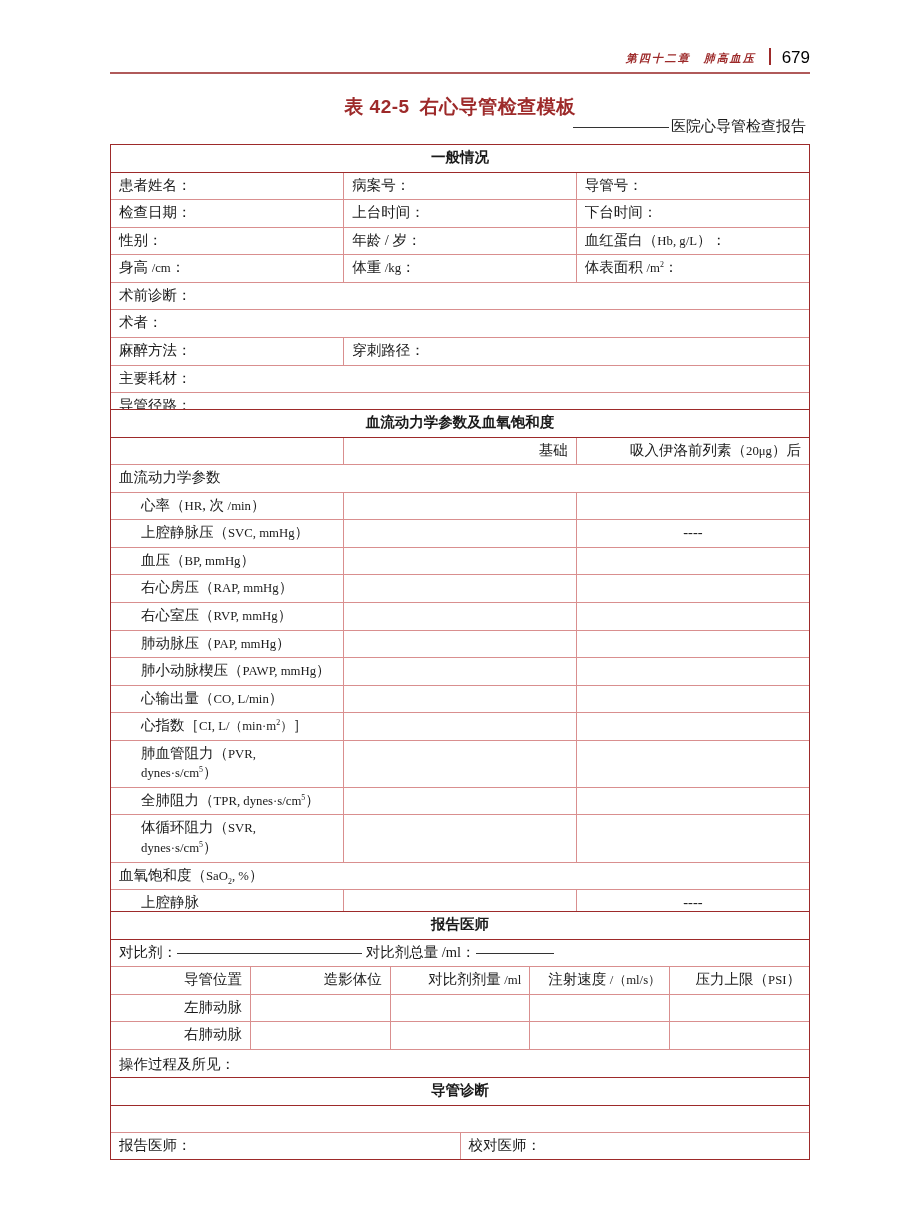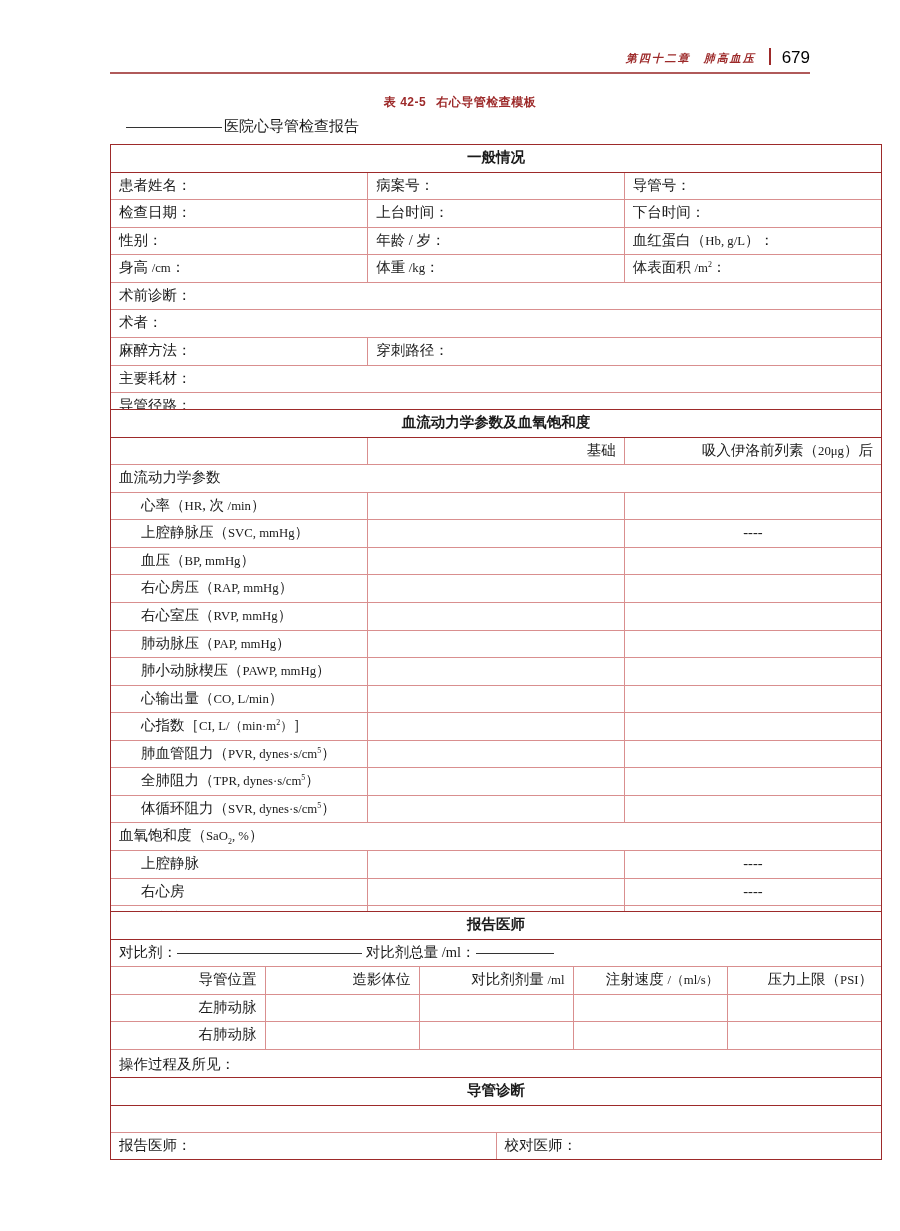--- a/index.html
+++ b/index.html
@@ -57,49 +57,49 @@
   }
 
   
   .table-caption {
     position: absolute;
     left: 110px;
     top: 94px;
     width: 700px;
     text-align: center;
     font-family: "Liberation Sans", "DejaVu Sans", sans-serif;
-    font-size: 12px;
+    font-size: 19px;
     font-weight: 700;
     color: #9d2a2a;
     letter-spacing: 0.5px;
   }
   .caption-num { margin-right: 10px; }
 
   .table-subtitle {
     position: absolute;
-    left: 126px;
+    left: 106px;
     top: 117px;
     width: 700px;
-    text-align: left;
+    text-align: right;
     font-size: 15px;
     color: #1a1a1a;
   }
   .blank-line {
     display: inline-block;
     width: 96px;
     border-bottom: 1.2px solid #333;
     margin-right: 2px;
     vertical-align: 3px;
   }
 
   
   .block {
     position: absolute;
     left: 110px;
-    width: 772px;
+    width: 700px;
     border: 1.6px solid #9d2a2a;
     box-sizing: border-box;
     background: #d946ef;
   }
   table.grid {
     width: 100%;
     border-collapse: collapse;
     table-layout: fixed;
   }
   table.grid td {

